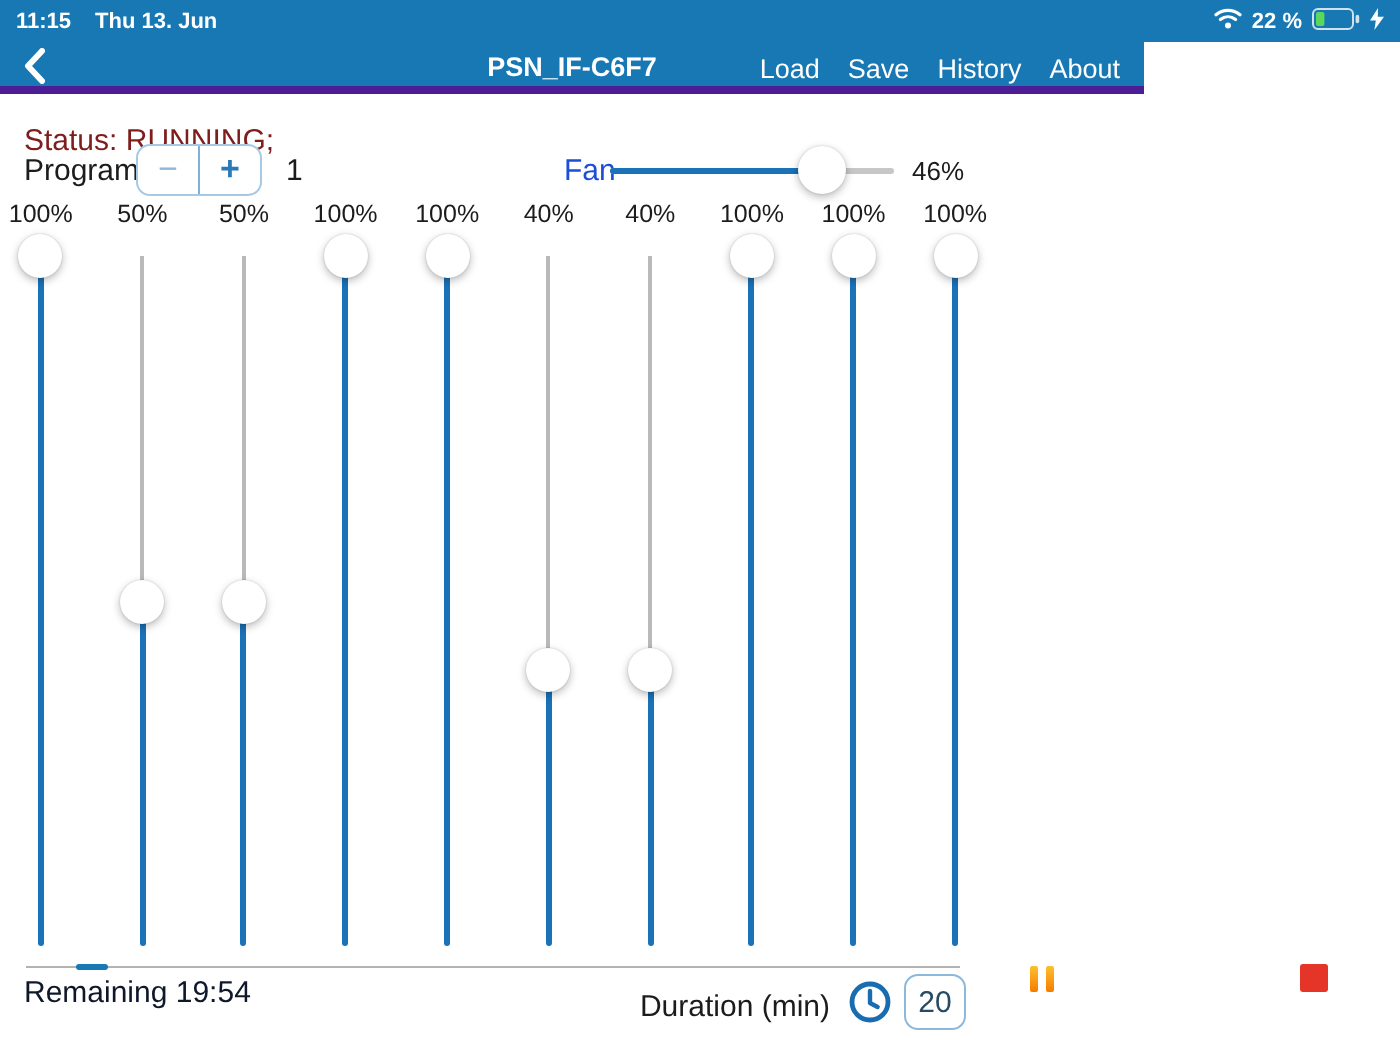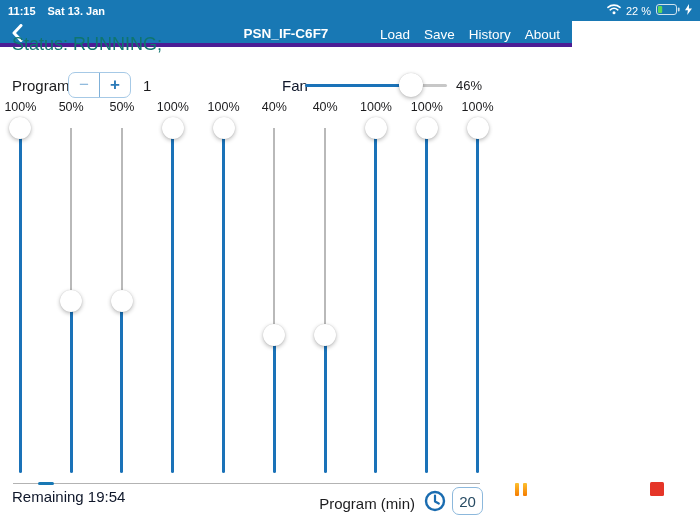--- a/index.html
+++ b/index.html
@@ -4,39 +4,39 @@
 <style>
   * { margin:0; padding:0; box-sizing:border-box; }
   html,body { width:700px; height:525px; }
   body { font-family:"Liberation Sans","DejaVu Sans",sans-serif; background:#fff; overflow:hidden; }
   #app { position:relative; width:700px; height:525px; background:#fff; }
 
   
   .statusbar { position:absolute; left:0; top:0; width:700px; height:21px; background:#1878b4; color:#fff;
                display:flex; align-items:center; justify-content:space-between; padding:0 8px; font-size:11px; font-weight:bold; }
   .sb-left { display:flex; gap:12px; align-items:center; }
-  .sb-right { display:flex; gap:5px; align-items:center; font-weight:normal; }
+  .sb-right { display:flex; gap:5px; align-items:center; font-weight:bold; }
   .navbar { position:absolute; left:0; top:21px; width:572px; height:26px; background:#1878b4; color:#fff;
             border-bottom:4px solid #4c1d95; }
   .back-btn { position:absolute; left:12px; top:4px; width:20px; height:20px; cursor:pointer; display:flex; align-items:center; }
   .nav-title { position:absolute; left:0; right:0; top:0; height:26px; text-align:center; line-height:25px;
                font-size:13.5px; font-weight:bold; }
   .nav-actions { position:absolute; right:12px; top:0; height:26px; display:flex; gap:14px; align-items:center; font-size:13.5px;margin-left:43px; }
   .nav-actions span { cursor:pointer; }
 
   
-  .status-line { position:absolute; left:12px; top:34px; font-size:18px; color:#0f766e; }
+  .status-line { position:absolute; left:12px; top:62px; font-size:15px; color:#7f1d1d; }
   .program-label { position:absolute; left:12px; top:77px; font-size:15px; color:#1c1c1e; }
   .stepper { position:absolute; left:68px; top:72px; width:63px; height:26px; border:1.5px solid #a6c9e6;
              border-radius:7px; display:flex; background:#fff; overflow:hidden; }
   .stepper .seg { flex:1; display:flex; align-items:center; justify-content:center; font-size:17px; cursor:pointer; }
   .stepper .seg.minus { color:#8db8dc; border-right:1.5px solid #7fb0d8; }
   .stepper .seg.plus { color:#2b7ab8; font-weight:bold; }
   .program-value { position:absolute; left:143px; top:77px; font-size:15px; color:#1c1c1e; }
-  .fan-label { position:absolute; left:282px; top:77px; font-size:15px; color:#0f172a; }
+  .fan-label { position:absolute; left:282px; top:77px; font-size:15px; color:#1d4ed8; }
   .fan-slider { position:absolute; left:305px; top:73px; width:142px; height:24px; cursor:pointer; }
   .fan-track { position:absolute; left:0; top:10.5px; width:100%; height:3px; background:#c7c7c7; border-radius:2px; }
   .fan-fill { position:absolute; left:0; top:10.5px; height:3px; background:#1a72b8; border-radius:2px; }
   .fan-value { position:absolute; left:456px; top:78px; font-size:13px; color:#1c1c1e; }
 
   
   .sliders-grid { position:absolute; left:-5px; top:100px; display:grid; grid-template-columns:repeat(10,50.8px); }
   .vcol { position:relative; height:380px; }
   .vlabel { text-align:center; font-size:12.5px; color:#1c1c1e; height:17px; }
   .vslider { position:relative; height:360px; cursor:pointer; }
@@ -89,21 +89,21 @@
   .foot.l { left:24px; } .foot.r { left:140px; }
 </style>
 </head>
 <body>
 
 <div id="app">
 
   <div class="statusbar">
     <div class="sb-left">
       <span>11:15</span>
-      <span>Sat 13. Jan</span>
+      <span>Thu 13. Jun</span>
     </div>
     <div class="sb-right">
       <span>
         <svg width="14" height="11" viewBox="0 0 14 11">
             <path d="M1 3.4 C4.4 0.4 9.6 0.4 13 3.4" stroke="#fff" stroke-width="1.6" fill="none" stroke-linecap="round"></path>
             <path d="M3.2 5.8 C5.5 3.9 8.5 3.9 10.8 5.8" stroke="#fff" stroke-width="1.6" fill="none" stroke-linecap="round"></path>
             <circle cx="7" cy="8.8" r="1.5" fill="#fff"></circle>
           </svg>
       </span>
       <span>22 %</span>
@@ -234,21 +234,21 @@
           <div class="vtrack-blue" style="top: 11px; height: 345px;"></div>
           <div class="thumb" style="top: 0px;"></div>
         </div>
       </div>
   </div>
 
 
   <div class="footer-divider"></div>
   <div class="footer-scrollhint"></div>
   <div class="remaining">Remaining 19:54</div>
-  <div class="duration-label">Program (min)</div>
+  <div class="duration-label">Duration (min)</div>
   <div class="clock-btn">
     <svg width="22" height="22" viewBox="0 0 22 22">
         <circle cx="11" cy="11" r="9" stroke="#1a6cb0" stroke-width="2.4" fill="none"></circle>
         <polyline points="11,5.5 11,11.5 14.8,13.5" stroke="#1a6cb0" stroke-width="2.2" fill="none" stroke-linecap="round" stroke-linejoin="round"></polyline>
       </svg>
   </div>
   <input class="duration-box" value="20" style="">
   <div class="pause-btn">
       <i></i>
       <i></i>

